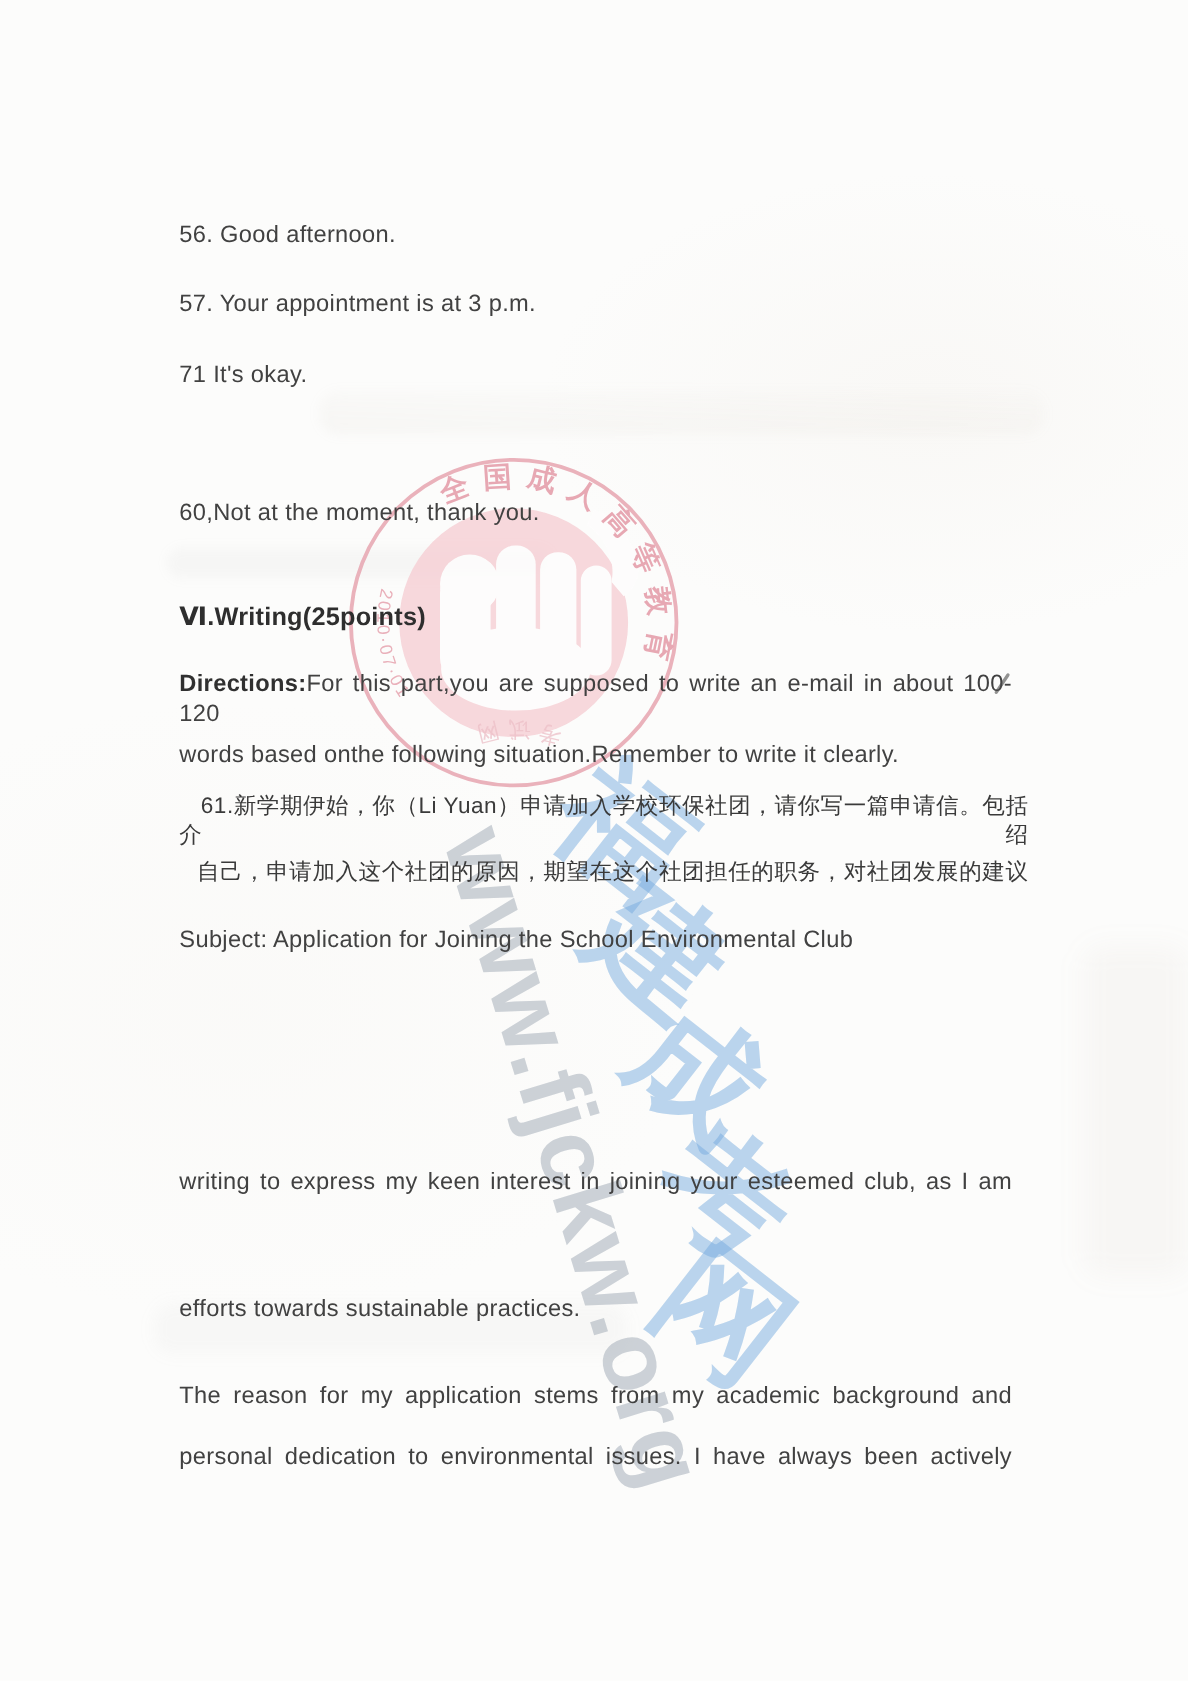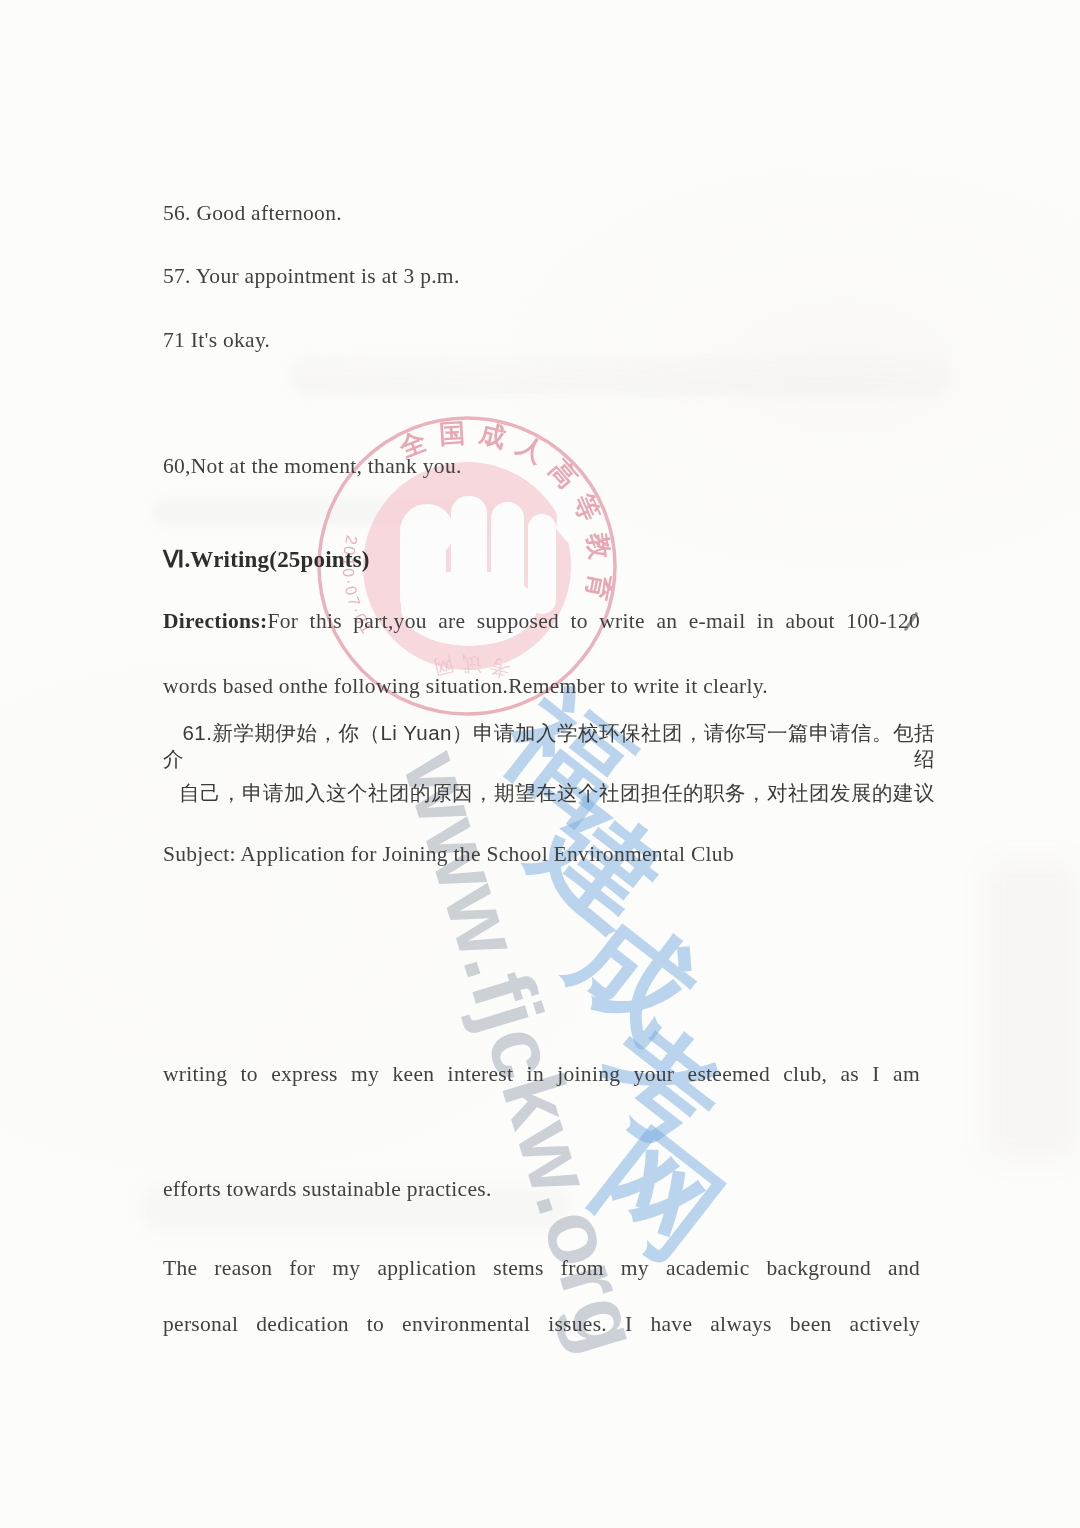--- a/index.html
+++ b/index.html
@@ -41,21 +41,21 @@
   .wm-url{
     position:absolute;left:480px;top:740px;
     font-size:88px;font-weight:bold;letter-spacing:1px;
     color:rgba(146,158,170,.45);
     transform:rotate(73deg);transform-origin:0 0;
     white-space:nowrap;pointer-events:none;
   }
   
   .line{
     position:absolute;left:163px;width:757px;
-    font-size:21.5px;line-height:1.25;letter-spacing:.3px;color:#414141;font-family:Liberation Serif, serif;
+    font-size:21.5px;line-height:1.25;letter-spacing:.3px;color:#414141;
   }
   .just{text-align:justify;text-align-last:justify;}
   .bold{font-weight:bold;color:#303030;}
   .heading{font-size:23px;font-weight:bold;color:#2e2e2e;letter-spacing:.2px;}
   .cjk{font-size:20.5px;letter-spacing:.5px;color:#3a3a3a;width:772px;
        font-family:"Liberation Sans","DejaVu Sans",sans-serif;text-align:right;}
   .t200{top:200px}.t263{top:263px}.t327{top:327px}.t390{top:390px}.t453{top:453px}
   .t546{top:546px}.t608{top:608px}.t670{top:673px}
   .t720{top:720px}.t780{top:780px}
   .t841{top:841px}.t922{top:922px}

